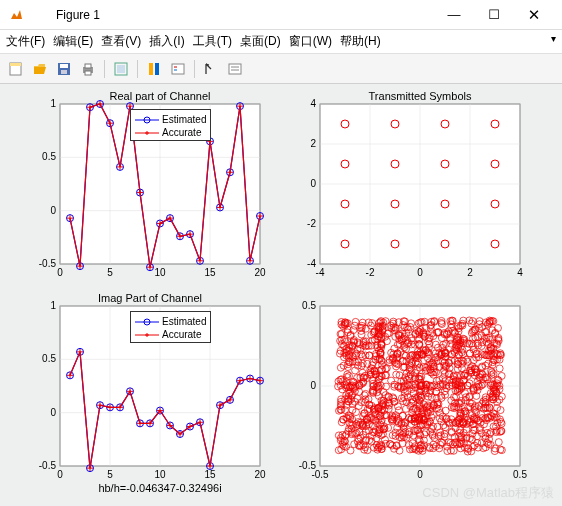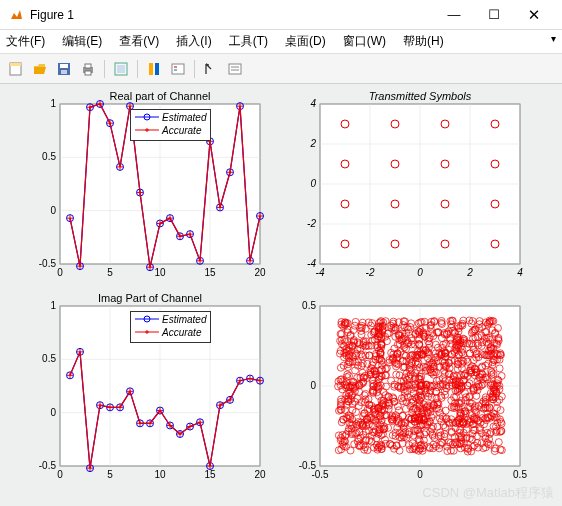--- a/index.html
+++ b/index.html
@@ -1,33 +1,33 @@
 <!DOCTYPE html>
 <html><head>
 <meta charset="utf-8">
 <style>
   * { box-sizing: border-box; margin: 0; padding: 0; }
   body { width: 562px; height: 506px; font-family: "Microsoft YaHei", Arial, sans-serif; font-size: 12px; background: #f0f0f0; overflow: hidden; position: relative; }
   .titlebar { height: 30px; background: #fff; display: flex; align-items: center; padding: 0 8px; border-bottom: 1px solid #ddd; }
   .titlebar .ico { width: 16px; height: 16px; margin-right: 6px; }
-  .titlebar .title { flex: 1; font-size: 12px; }
+  .titlebar .title { flex: 1; font-size: 12px; margin-left: 26px; }
   .titlebar .wbtn { width: 40px; height: 28px; display: flex; align-items: center; justify-content: center; font-size: 13px; font-family: Arial; }
   .titlebar .wbtn.close { font-size: 15px; }
-  .menubar { height: 24px; background: #fff; display: flex; align-items: center; padding: 0 6px; gap: 17px; border-bottom: 1px solid #e0e0e0; position: relative; }
+  .menubar { height: 24px; background: #fff; display: flex; align-items: center; padding: 0 6px; gap: 8px; border-bottom: 1px solid #e0e0e0; position: relative; }
   .menubar .menu { font-size: 12px; }
   .menubar .arrow { position: absolute; right: 6px; top: 3px; font-size: 10px; }
   .toolbar { height: 30px; background: #f5f5f5; display: flex; align-items: center; padding: 0 6px; gap: 4px; border-bottom: 1px solid #d0d0d0; }
   .toolbar .tb { width: 20px; height: 20px; display: flex; align-items: center; justify-content: center; }
   .toolbar .sep { width: 1px; height: 18px; background: #ccc; margin: 0 2px; }
   .plotarea { position: absolute; left: 0; right: 0; top: 84px; bottom: 0; background: #eef0f0; }
   .subplot { position: absolute; }
   .subplot svg { overflow: visible; }
   .axtitle { text-align: center; font-size: 11px; font-family: Arial; position: absolute; width: 100%; top: -14px; }
   .legend { position: absolute; background: #fff; border: 1px solid #333; font-size: 10px; font-family: Arial; padding: 2px 4px; }
-  .legend .row { display: flex; align-items: flex-start; height: 13px; font-style: italic; }
+  .legend .row { display: flex; align-items: flex-end; height: 13px; }
   .legend .sw { width: 24px; height: 10px; margin-right: 3px; }
   .watermark { position: absolute; right: 8px; bottom: 4px; color: #ccc; font-size: 13px; font-family: Arial; opacity: 0.6; pointer-events: none; }
   .bottomtxt { position: absolute; font-size: 11px; font-family: Arial; text-align: center; }
 </style>
 </head>
 <body>
 
 <div class="titlebar">
   <svg class="ico" viewBox="0 0 16 16">
       <path d="M3 12 L6 6 L9 10 L12 3 L14 12 Z" fill="#e87000"></path>
@@ -208,21 +208,21 @@
         <line x1="160" x2="160" y1="100.46666666666667" y2="106.46666666666667" stroke="#ee0000"></line>
         <line x1="167" x2="173" y1="68.26666666666667" y2="68.26666666666667" stroke="#ee0000"></line>
         <line x1="170" x2="170" y1="65.26666666666667" y2="71.26666666666667" stroke="#ee0000"></line>
         <line x1="177" x2="183" y1="2.1333333333333258" y2="2.1333333333333258" stroke="#ee0000"></line>
         <line x1="180" x2="180" y1="-0.8666666666666742" y2="5.133333333333326" stroke="#ee0000"></line>
         <line x1="187" x2="193" y1="156.8" y2="156.8" stroke="#ee0000"></line>
         <line x1="190" x2="190" y1="153.8" y2="159.8" stroke="#ee0000"></line>
         <line x1="197" x2="203" y1="112" y2="112" stroke="#ee0000"></line>
         <line x1="200" x2="200" y1="109" y2="115" stroke="#ee0000"></line>
       </svg></div>
-    <div class="subplot" style="left: 320px; top: 20px; width: 200px; height: 187px; font-style: italic;"><div class="axtitle">Transmitted Symbols</div><svg width="200" height="160">
+    <div class="subplot" style="left: 320px; top: 20px; width: 200px; height: 187px;"><div class="axtitle">Transmitted Symbols</div><svg width="200" height="160">
         <rect x="0" y="0" width="200" height="160" fill="#fff" stroke="#333" stroke-width="0.7"></rect>
         <line x1="0" x2="0" y1="0" y2="160" stroke="#ddd" stroke-width="0.5"></line>
         <text x="0" y="172" text-anchor="middle" font-size="10" font-family="Arial">-4</text>
         <line x1="50" x2="50" y1="0" y2="160" stroke="#ddd" stroke-width="0.5"></line>
         <text x="50" y="172" text-anchor="middle" font-size="10" font-family="Arial">-2</text>
         <line x1="100" x2="100" y1="0" y2="160" stroke="#ddd" stroke-width="0.5"></line>
         <text x="100" y="172" text-anchor="middle" font-size="10" font-family="Arial">0</text>
         <line x1="150" x2="150" y1="0" y2="160" stroke="#ddd" stroke-width="0.5"></line>
         <text x="150" y="172" text-anchor="middle" font-size="10" font-family="Arial">2</text>
         <line x1="200" x2="200" y1="0" y2="160" stroke="#ddd" stroke-width="0.5"></line>
@@ -1641,13 +1641,14 @@
         <circle cx="177.0758401920439" cy="38.64979423868313" r="3.5" fill="none" stroke="#ee0000" stroke-width="0.7"></circle>
         <circle cx="165.1278635116598" cy="25.954677640603563" r="3.5" fill="none" stroke="#ee0000" stroke-width="0.7"></circle>
         <circle cx="141.72721193415637" cy="46.32293552812072" r="3.5" fill="none" stroke="#ee0000" stroke-width="0.7"></circle>
         <circle cx="143.26894718792866" cy="14.57925925925926" r="3.5" fill="none" stroke="#ee0000" stroke-width="0.7"></circle>
         <circle cx="175.1851680384088" cy="26.76315500685871" r="3.5" fill="none" stroke="#ee0000" stroke-width="0.7"></circle>
         <circle cx="158.16723251028807" cy="39.417832647462276" r="3.5" fill="none" stroke="#ee0000" stroke-width="0.7"></circle>
         <circle cx="167.72131344307272" cy="18.2124279835391" r="3.5" fill="none" stroke="#ee0000" stroke-width="0.7"></circle>
         <circle cx="175.05728737997254" cy="27.897558299039787" r="3.5" fill="none" stroke="#ee0000" stroke-width="0.7"></circle>
         <circle cx="169.31095679012347" cy="17.194211248285313" r="3.5" fill="none" stroke="#ee0000" stroke-width="0.7"></circle>
       </svg></div>
+    <div class="bottomtxt" style="left: 60px; top: 398px; width: 200px;">hb/h=-0.046347-0.32496i</div>
   </div>
 
 </body></html>

